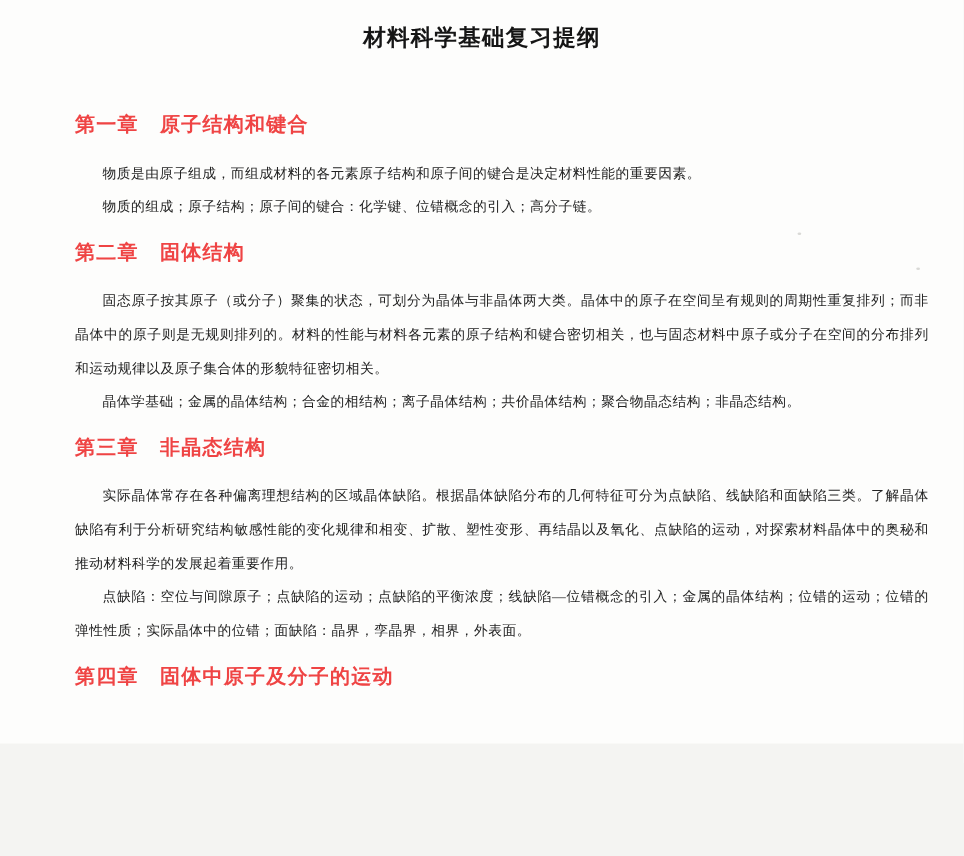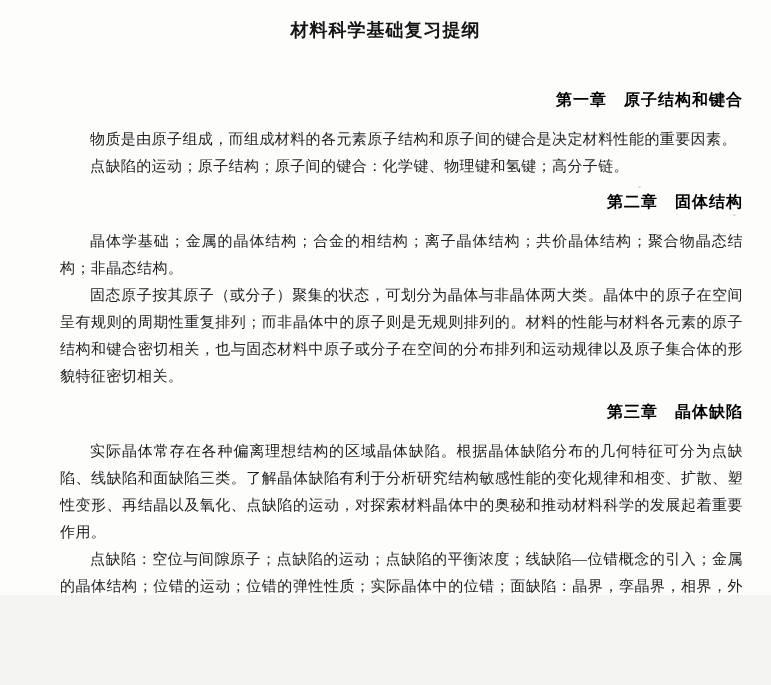--- a/index.html
+++ b/index.html
@@ -30,35 +30,35 @@
   }
   .doc-title-wrap {
     margin-right: 32px; 
   }
   section.chapter {
     margin: 0;
   }
   .chapter-heading {
     margin: 0;
     padding: 0;
-    text-align: right;
+    text-align: left;
     font-size: 16px;
     font-weight: bold;
     letter-spacing: 1px;
-    color: #000000;
+    color: #ef4444;
   }
   .chapter:first-of-type .chapter-heading {
     margin-top: 48px;
   }
   .chapter + .chapter .chapter-heading {
     margin-top: 12px;
   }
   .chapter p {
     margin: 0;
-    font-size: 15px;
+    font-size: 11px;
     line-height: 27px;
     text-align: justify;
     text-justify: inter-ideograph;
     text-indent: 2em;
     letter-spacing: 0.4px;
     color: #222;
     word-break: break-all;
   }
   .chapter .chapter-heading + p {
     margin-top: 15px;
@@ -79,31 +79,31 @@
 
 <div class="page">
 
   <div class="doc-title-wrap">
     <h1 class="doc-title">材料科学基础复习提纲</h1>
   </div>
 
   <section class="chapter">
     <h2 class="chapter-heading">第一章　原子结构和键合</h2>
     <p>物质是由原子组成，而组成材料的各元素原子结构和原子间的键合是决定材料性能的重要因素。</p>
-    <p>点缺陷的运动；原子结构；原子间的键合：化学键、物理键和氢键；高分子链。</p>
+    <p>物质的组成；原子结构；原子间的键合：化学键、位错概念的引入；高分子链。</p>
   </section>
 
   <section class="chapter">
     <h2 class="chapter-heading">第二章　固体结构</h2>
+    <p>固态原子按其原子（或分子）聚集的状态，可划分为晶体与非晶体两大类。晶体中的原子在空间呈有规则的周期性重复排列；而非晶体中的原子则是无规则排列的。材料的性能与材料各元素的原子结构和键合密切相关，也与固态材料中原子或分子在空间的分布排列和运动规律以及原子集合体的形貌特征密切相关。</p>
     <p>晶体学基础；金属的晶体结构；合金的相结构；离子晶体结构；共价晶体结构；聚合物晶态结构；非晶态结构。</p>
-    <p>固态原子按其原子（或分子）聚集的状态，可划分为晶体与非晶体两大类。晶体中的原子在空间呈有规则的周期性重复排列；而非晶体中的原子则是无规则排列的。材料的性能与材料各元素的原子结构和键合密切相关，也与固态材料中原子或分子在空间的分布排列和运动规律以及原子集合体的形貌特征密切相关。</p>
   </section>
 
   <section class="chapter">
-    <h2 class="chapter-heading">第三章　晶体缺陷</h2>
+    <h2 class="chapter-heading">第三章　非晶态结构</h2>
     <p>实际晶体常存在各种偏离理想结构的区域晶体缺陷。根据晶体缺陷分布的几何特征可分为点缺陷、线缺陷和面缺陷三类。了解晶体缺陷有利于分析研究结构敏感性能的变化规律和相变、扩散、塑性变形、再结晶以及氧化、点缺陷的运动，对探索材料晶体中的奥秘和推动材料科学的发展起着重要作用。</p>
     <p>点缺陷：空位与间隙原子；点缺陷的运动；点缺陷的平衡浓度；线缺陷—位错概念的引入；金属的晶体结构；位错的运动；位错的弹性性质；实际晶体中的位错；面缺陷：晶界，孪晶界，相界，外表面。</p>
   </section>
 
   <section class="chapter">
     <h2 class="chapter-heading">第四章　固体中原子及分子的运动</h2>
 
   </section>
 
   <span class="scan-speck speck-1"></span>

